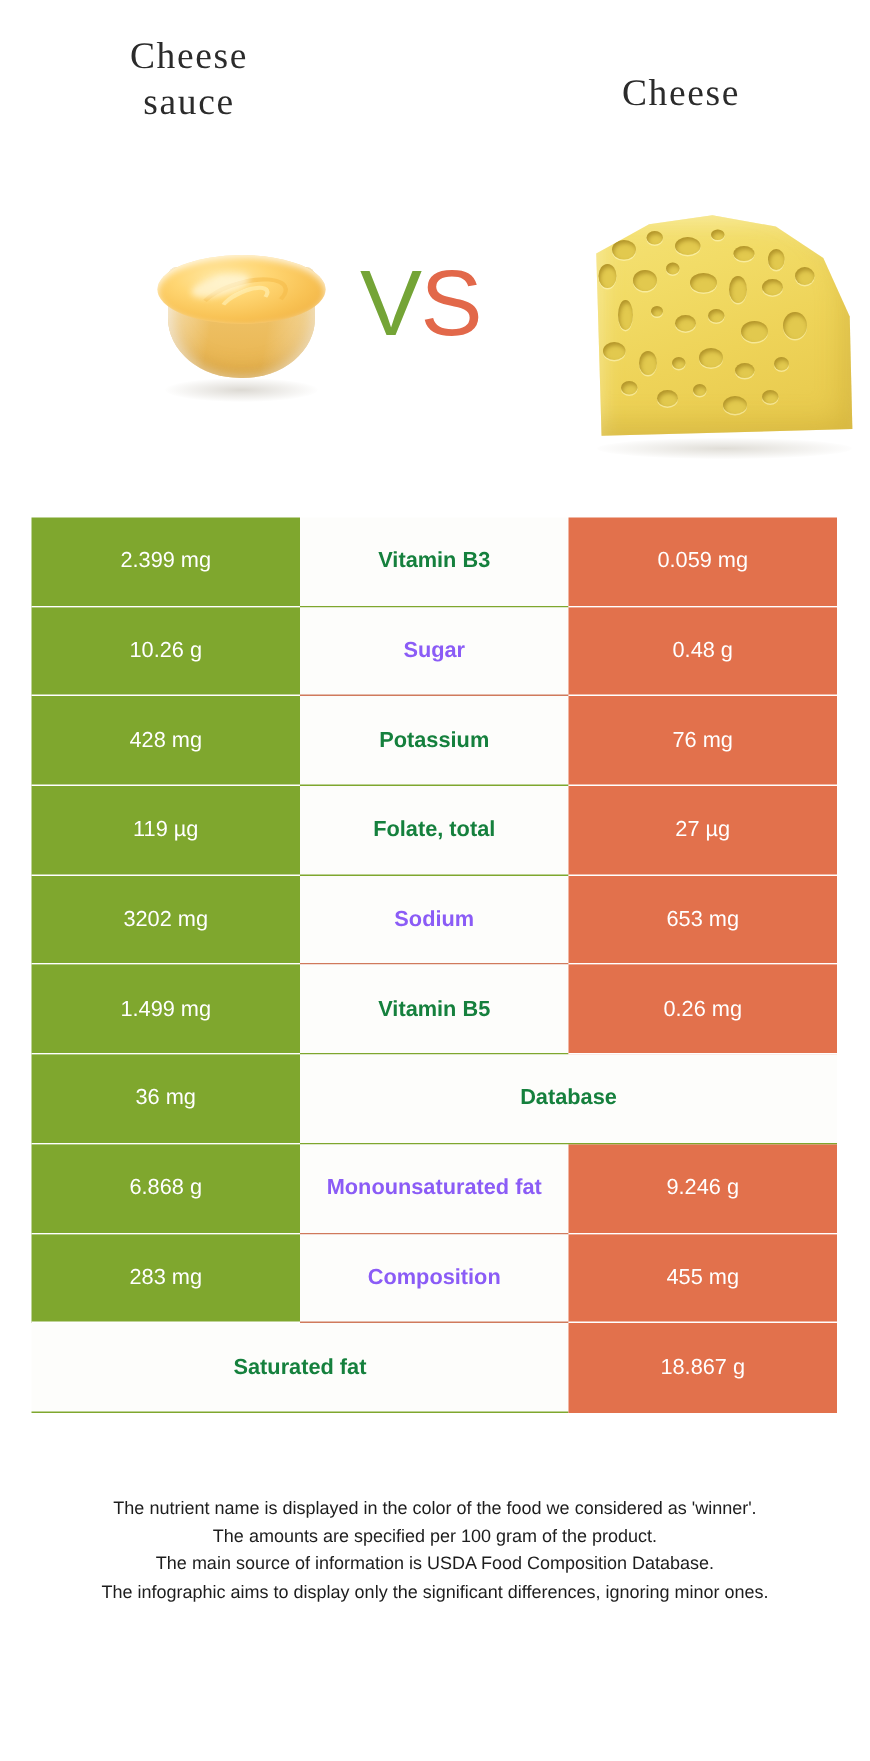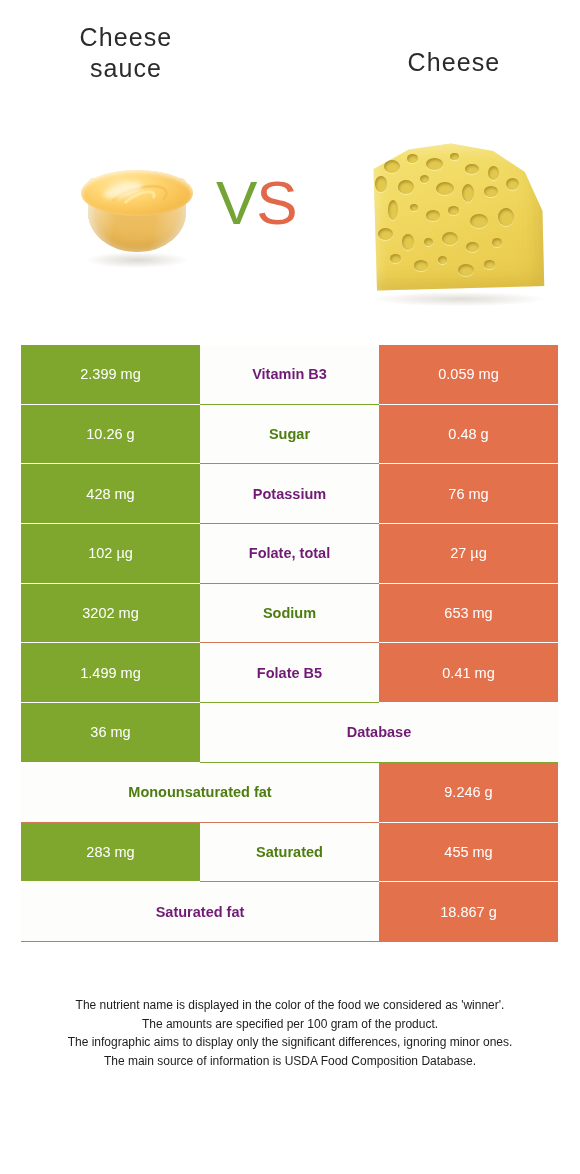--- a/index.html
+++ b/index.html
@@ -14,20 +14,21 @@
     font-family: "Liberation Sans", sans-serif;
     color: #222;
     position: relative;
     overflow: hidden;
   }
 
   
   .headings {
     position: relative;
     height: 110px;
+    font-family: Liberation Serif, serif;
   }
   .food-title {
     position: absolute;
     font-size: 25px;
     font-weight: 300;
     letter-spacing: 1.1px;
     color: #2b2b2b;
     line-height: 1.25;
     text-align: center;
   }
@@ -40,20 +41,21 @@
     left: 354px;
     top: 47px;
     width: 200px;
   }
   .food-title .ln { display: block; }
 
   
   .hero {
     position: relative;
     height: 220px;
+    margin-left: 24px;
   }
 
   
   .sauce-wrap {
     position: absolute;
     left: 78px;
     top: 50px;
     width: 118px;
     height: 110px;
   }
@@ -198,22 +200,22 @@
   }
   .row.sep-green .cell.name { border-bottom: 1.5px solid #7fa72e; }
   .row.sep-red   .cell.name { border-bottom: 1.5px solid #d07a5c; }
   .row.sep-green .cell.left-val,
   .row.sep-green .cell.right-val,
   .row.sep-red   .cell.left-val,
   .row.sep-red   .cell.right-val { border-bottom: 1.5px solid #ffffff; }
   .row:last-child .cell.left-val,
   .row:last-child .cell.right-val { border-bottom: none; }
 
-  .name-green { color: #701a75; }
-  .name-red   { color: #4d7c0f; }
+  .name-green { color: #15803d; }
+  .name-red   { color: #8b5cf6; }
 
   
   .footer {
     position: absolute;
     left: 30px;
     top: 996px;
     width: 520px;
     text-align: center;
     font-size: 12px;
     line-height: 1.55;
@@ -300,51 +302,52 @@
       <div class="cell left-val">10.26 g</div>
       <div class="cell name name-red">Sugar</div>
       <div class="cell right-val">0.48 g</div>
     </div>
     <div class="row sep-green">
       <div class="cell left-val">428 mg</div>
       <div class="cell name name-green">Potassium</div>
       <div class="cell right-val">76 mg</div>
     </div>
     <div class="row sep-green">
-      <div class="cell left-val">102 µg</div>
+      <div class="cell left-val">119 µg</div>
       <div class="cell name name-green">Folate, total</div>
       <div class="cell right-val">27 µg</div>
     </div>
     <div class="row sep-red">
       <div class="cell left-val">3202 mg</div>
       <div class="cell name name-red">Sodium</div>
       <div class="cell right-val">653 mg</div>
     </div>
     <div class="row sep-green">
       <div class="cell left-val">1.499 mg</div>
-      <div class="cell name name-green">Folate B5</div>
-      <div class="cell right-val">0.41 mg</div>
+      <div class="cell name name-green">Vitamin B5</div>
+      <div class="cell right-val">0.26 mg</div>
     </div>
     <div class="row sep-green">
       <div class="cell left-val">36 mg</div>
       <div class="cell name name-green">Database</div>
     </div>
     <div class="row sep-red">
+      <div class="cell left-val">6.868 g</div>
       <div class="cell name name-red">Monounsaturated fat</div>
       <div class="cell right-val">9.246 g</div>
     </div>
     <div class="row sep-red">
       <div class="cell left-val">283 mg</div>
-      <div class="cell name name-red">Saturated</div>
+      <div class="cell name name-red">Composition</div>
       <div class="cell right-val">455 mg</div>
     </div>
     <div class="row sep-green">
       <div class="cell name name-green">Saturated fat</div>
       <div class="cell right-val">18.867 g</div>
     </div>
   </div>
 
 <div class="footer">
     <p>The nutrient name is displayed in the color of the food we considered as 'winner'.</p>
     <p>The amounts are specified per 100 gram of the product.</p>
+    <p>The main source of information is USDA Food Composition Database.</p>
     <p>The infographic aims to display only the significant differences, ignoring minor ones.</p>
-    <p>The main source of information is USDA Food Composition Database.</p>
   </div>
 
 </body></html>

